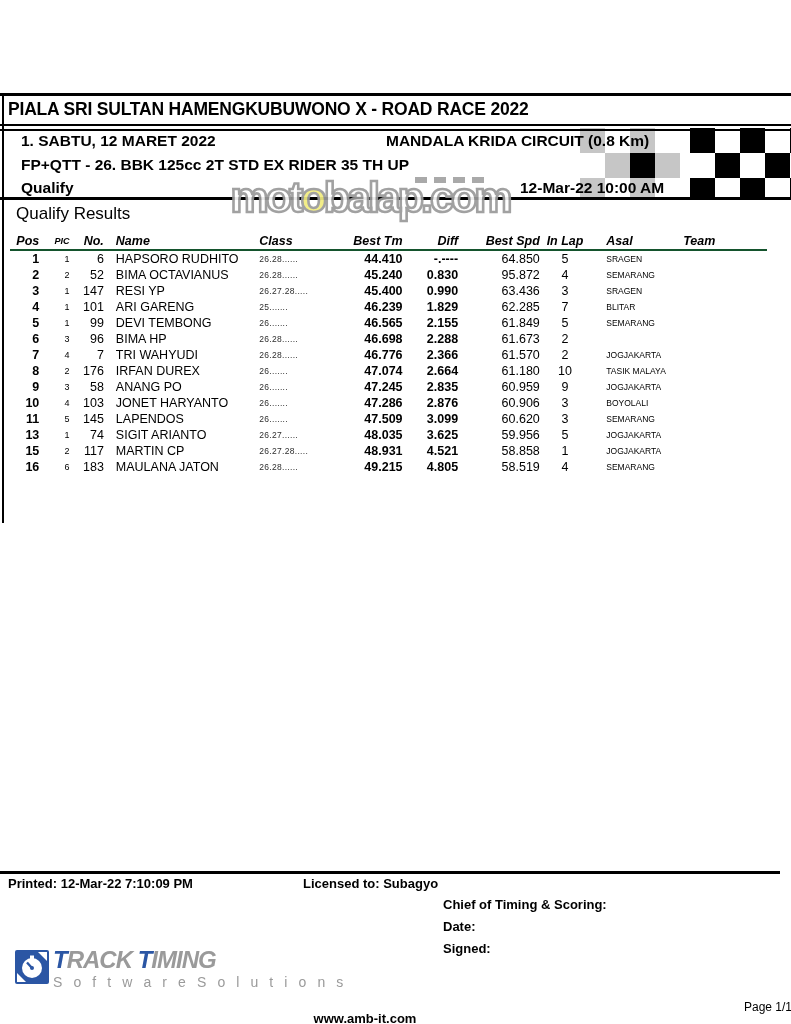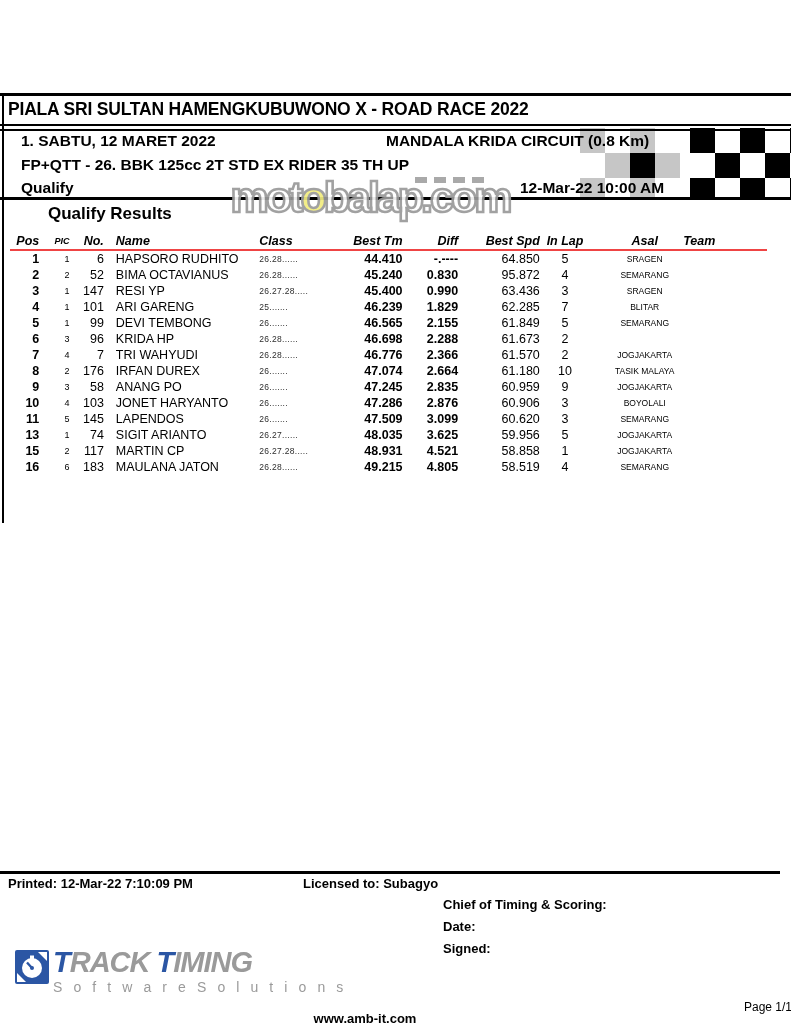--- a/index.html
+++ b/index.html
@@ -34,60 +34,60 @@
 
   
   #watermark{left:196px;top:176px;width:348px;text-align:center;z-index:6;
      font-size:43px;font-weight:bold;letter-spacing:-3px;line-height:1;
      color:#fff;-webkit-text-stroke:2.6px #9a9a9a;opacity:.92;white-space:nowrap;}
   #watermark .wm-yellow{color:var(--wm-yellow,#f1ec7e);}
   #wm-dashes{left:415px;top:177px;width:70px;height:6px;z-index:5;opacity:.85;
      background:repeating-linear-gradient(90deg,#9a9a9a 0 12px,transparent 12px 19px);}
 
   
-  #section-title{left:16px;top:204px;font-size:17px;font-weight:bold;z-index:7;margin-left:32px;}
+  #section-title{left:16px;top:204px;font-size:17px;font-weight:normal;z-index:7;}
 
   
   #table-wrap{left:10px;top:232px;width:760px;z-index:7;}
   table{border-collapse:collapse;table-layout:fixed;width:757px;}
   th,td{padding:0;height:16px;line-height:16px;font-size:12.5px;white-space:nowrap;overflow:visible;}
   thead th{font-style:italic;font-weight:bold;height:17px;}
-  thead tr{border-bottom:2px solid #ef4444;}
+  thead tr{border-bottom:2px solid #14532d;}
   .c-pos{text-align:right;padding-right:4px;}
   td.c-pos{font-weight:bold;}
   .c-pic{text-align:right;}
   th.c-pic{font-size:9px;}
   td.c-pic{font-size:9px;}
   .c-no{text-align:right;}
   .c-name{text-align:left;padding-left:12px;}
   .c-class{text-align:left;padding-left:2px;}
   td.c-class{font-size:8.5px;color:#2e2e2e;letter-spacing:.3px;}
   .c-besttm{text-align:right;}
   td.c-besttm{font-weight:bold;}
   .c-diff{text-align:right;}
   td.c-diff{font-weight:bold;}
   .c-bestspd{text-align:right;}
   .c-inlap{text-align:center;}
-  .c-asal{text-align:center;padding-left:16px;margin-top:47px;}
+  .c-asal{text-align:left;padding-left:16px;margin-top:47px;}
   td.c-asal{font-size:8.5px;}
   .c-team{text-align:left;}
 
   
   #footer-line{left:0;top:871px;width:780px;height:3px;background:#000;}
   .ftext{font-size:13px;font-weight:bold;white-space:nowrap;}
   #printed{left:8px;top:876px;}
   #licensed{left:303px;top:876px;}
   #chief{left:443px;top:897px;}
   #date-label{left:443px;top:919px;}
   #signed-label{left:443px;top:941px;text-align:right;}
 
   #logo{left:15px;top:948px;width:260px;height:46px;}
   #logo-icon{position:absolute;left:0;top:2px;width:34px;height:34px;}
   #logo-text{position:absolute;left:38px;top:0;}
-  #logo-title{font-size:29px;font-weight:900;font-style:italic;letter-spacing:-1px;line-height:1;white-space:nowrap;}
+  #logo-title{font-size:24px;font-weight:900;font-style:italic;letter-spacing:-1px;line-height:1;white-space:nowrap;}
   .lg-blue{color:var(--logo-blue,#2b56a4);}
   .lg-gray{color:var(--logo-gray,#9a9a9a);}
   #logo-sub{font-size:14px;color:var(--logo-gray,#9a9a9a);letter-spacing:3.6px;margin-top:2px;white-space:nowrap;}
 
   #center-footer{left:280px;top:964px;width:170px;text-align:center;}
   #website{font-size:13px;font-weight:bold;margin-top:47px;}
   #software{font-size:13px;font-weight:bold;margin-top:0;}
   #page-num{left:744px;top:1000px;font-size:12px;white-space:nowrap;}
 </style>
 </head>
@@ -207,21 +207,21 @@
           <td class="c-diff">2.155</td>
           <td class="c-bestspd">61.849</td>
           <td class="c-inlap">5</td>
           <td class="c-asal">SEMARANG</td>
           <td class="c-team"></td>
         </tr>
         <tr>
           <td class="c-pos">6</td>
           <td class="c-pic">3</td>
           <td class="c-no">96</td>
-          <td class="c-name">KRIDA HP</td>
+          <td class="c-name">BIMA HP</td>
           <td class="c-class">26.28......</td>
           <td class="c-besttm">46.698</td>
           <td class="c-diff">2.288</td>
           <td class="c-bestspd">61.673</td>
           <td class="c-inlap">2</td>
           <td class="c-asal"></td>
           <td class="c-team"></td>
         </tr>
         <tr>
           <td class="c-pos">7</td>

